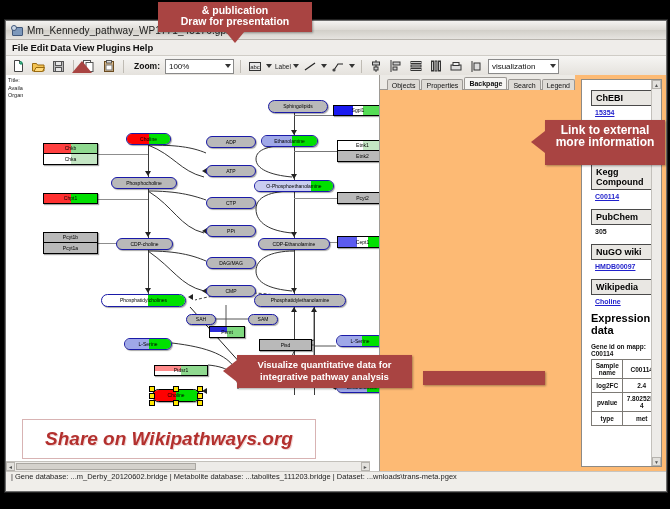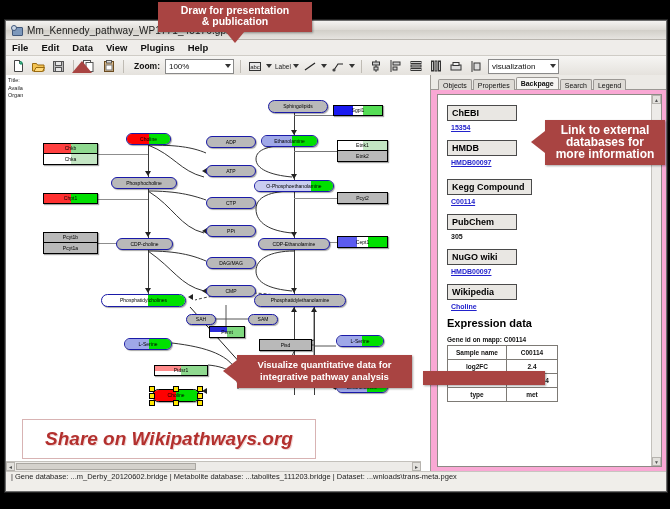--- a/index.html
+++ b/index.html
@@ -12,21 +12,21 @@
   .titlebar{height:18px;background:linear-gradient(180deg,#f4f3f1 0%,#dedbd6 48%,#d2cfc9 52%,#e6e4e0 100%);
             border-bottom:1px solid #b8b4ae;display:flex;align-items:center;padding-left:5px;}
   .titlebar .tbico{width:11px;height:11px;margin-right:5px;position:relative;}
   .titlebar .tbico::before{content:"";position:absolute;left:1px;top:2px;width:9px;height:7px;
       background:#7d98bb;border:1px solid #41577a;border-radius:1px;}
   .titlebar .tbico::after{content:"";position:absolute;left:0px;top:0px;width:4px;height:4px;
       background:#ccd8e6;border:1px solid #41577a;border-radius:50%;}
   .titletext{font-size:10px;color:#1b1b1b;white-space:nowrap;letter-spacing:.1px;}
 
   .menubar{height:15px;background:#efedea;border-bottom:1px solid #cfccc6;display:flex;align-items:center;
-           padding-left:6px;gap:13px;}
+           padding-left:6px;gap:2px;}
   .menubar span{font-size:9.5px;color:#111;font-weight:bold;}
 
   .toolbar{height:20px;background:linear-gradient(180deg,#f6f5f3,#e4e1dc);border-bottom:1px solid #bdb9b3;
            display:flex;align-items:center;padding:0 4px;gap:3px;}
   .tbtn{width:15px;height:15px;display:flex;align-items:center;justify-content:center;
         border:1px solid transparent;border-radius:2px;}
   .tbtn svg{display:block;}
   .tsep{width:1px;height:13px;background:#bfbbb4;margin:0 3px;}
   .zoomlbl{font-size:8.5px;font-weight:bold;color:#111;margin:0 2px 0 4px;}
   .combo{height:13px;background:#fff;border:1px solid #8a8a8a;display:flex;align-items:center;
@@ -73,21 +73,21 @@
   .ptr{position:absolute;width:0;height:0;z-index:40;}
   .ptr-dn{border-left:10px solid transparent;border-right:10px solid transparent;border-top:12px solid #a94442;}
   .ptr-up{border-left:10px solid transparent;border-right:10px solid transparent;border-bottom:12px solid #a94442;}
   .ptr-lf{border-top:11px solid transparent;border-bottom:11px solid transparent;border-right:14px solid #a94442;}
 
   .share{position:absolute;background:#fff;border:1px solid #d8b3b3;color:#b3302e;font-style:italic;
          font-weight:bold;display:flex;align-items:center;justify-content:center;z-index:40;
          text-shadow:1px 1px 0 #f0d6d6;}
 
   
-  .side{flex:1;background:#f9a8d4;position:relative;display:flex;flex-direction:column;}
+  .side{flex:1;background:#fdba74;position:relative;display:flex;}
   .tabs{display:flex;align-items:flex-end;height:14px;padding-left:7px;gap:1px;
         border-bottom:1px solid #9b9894;background:#eceae6;}
   .tab{font-size:7px;padding:1.5px 4px 1.5px;border:1px solid #9b9894;border-bottom:none;
        background:#dedbd6;color:#111;border-radius:2px 2px 0 0;position:relative;top:1px;}
   .tab.sel{background:#f6f5f3;font-weight:bold;padding-bottom:2.5px;top:0;}
   .sidebody{flex:1;margin:4px 4px 4px 6px;background:#fff;border:1px solid #8d8a85;overflow:hidden;
             position:relative;padding:7px 0 0 9px;}
   .dbhdr{display:inline-block;background:#e9e7e3;border:1px solid #4a4a4a;font-weight:bold;font-size:9px;
          color:#000;padding:2px 6px 2px 4px;min-width:70px;box-sizing:border-box;}
   .dblink{font-size:7px;color:#2222cc;text-decoration:underline;font-weight:bold;margin:3px 0 0 4px;display:block;}
@@ -562,30 +562,29 @@
         </div>
       </div>
     </div>
 
     <div class="statusbar">
       <span class="statustext">| Gene database: ...m_Derby_20120602.bridge | Metabolite database: ...tabolites_111203.bridge | Dataset: ...wnloads\trans-meta.pgex</span>
     </div>
   </div>
 
   <div class="callout" style="left:158px;top:2px;width:154px;height:30px;font-size:10.5px;padding-top:3px;box-sizing:border-box;">
+    <div>&amp; publication</div>
     <div>Draw for presentation</div>
-    <div>&amp; publication</div>
   </div>
   <div class="ptr ptr-dn" style="left:225px;top:31px;"></div>
 
   <div class="ptr ptr-up" style="left:72px;top:61px;"></div>
 
   <div class="callout" style="left:545px;top:120px;width:120px;height:45px;font-size:12px;padding-top:4px;box-sizing:border-box;line-height:12px;">
     <div>Link  to external</div>
-    <div>databases  for</div>
     <div>more information</div>
   </div>
   <div class="ptr ptr-lf" style="left:531px;top:131px;"></div>
 
   <div class="callout" style="left:237px;top:355px;width:175px;height:33px;font-size:9.5px;padding-top:4px;box-sizing:border-box;line-height:12px;">
     <div>Visualize quantitative data  for</div>
     <div>integrative pathway analysis</div>
   </div>
   <div class="ptr ptr-lf" style="left:223px;top:360px;"></div>
 

